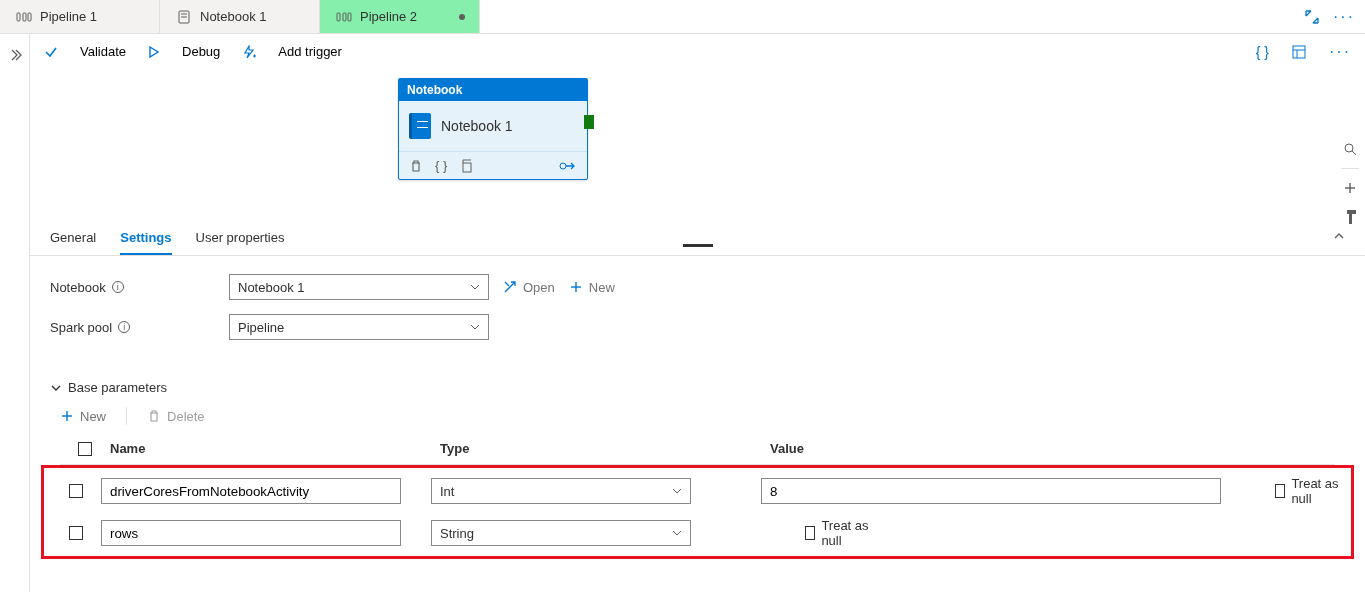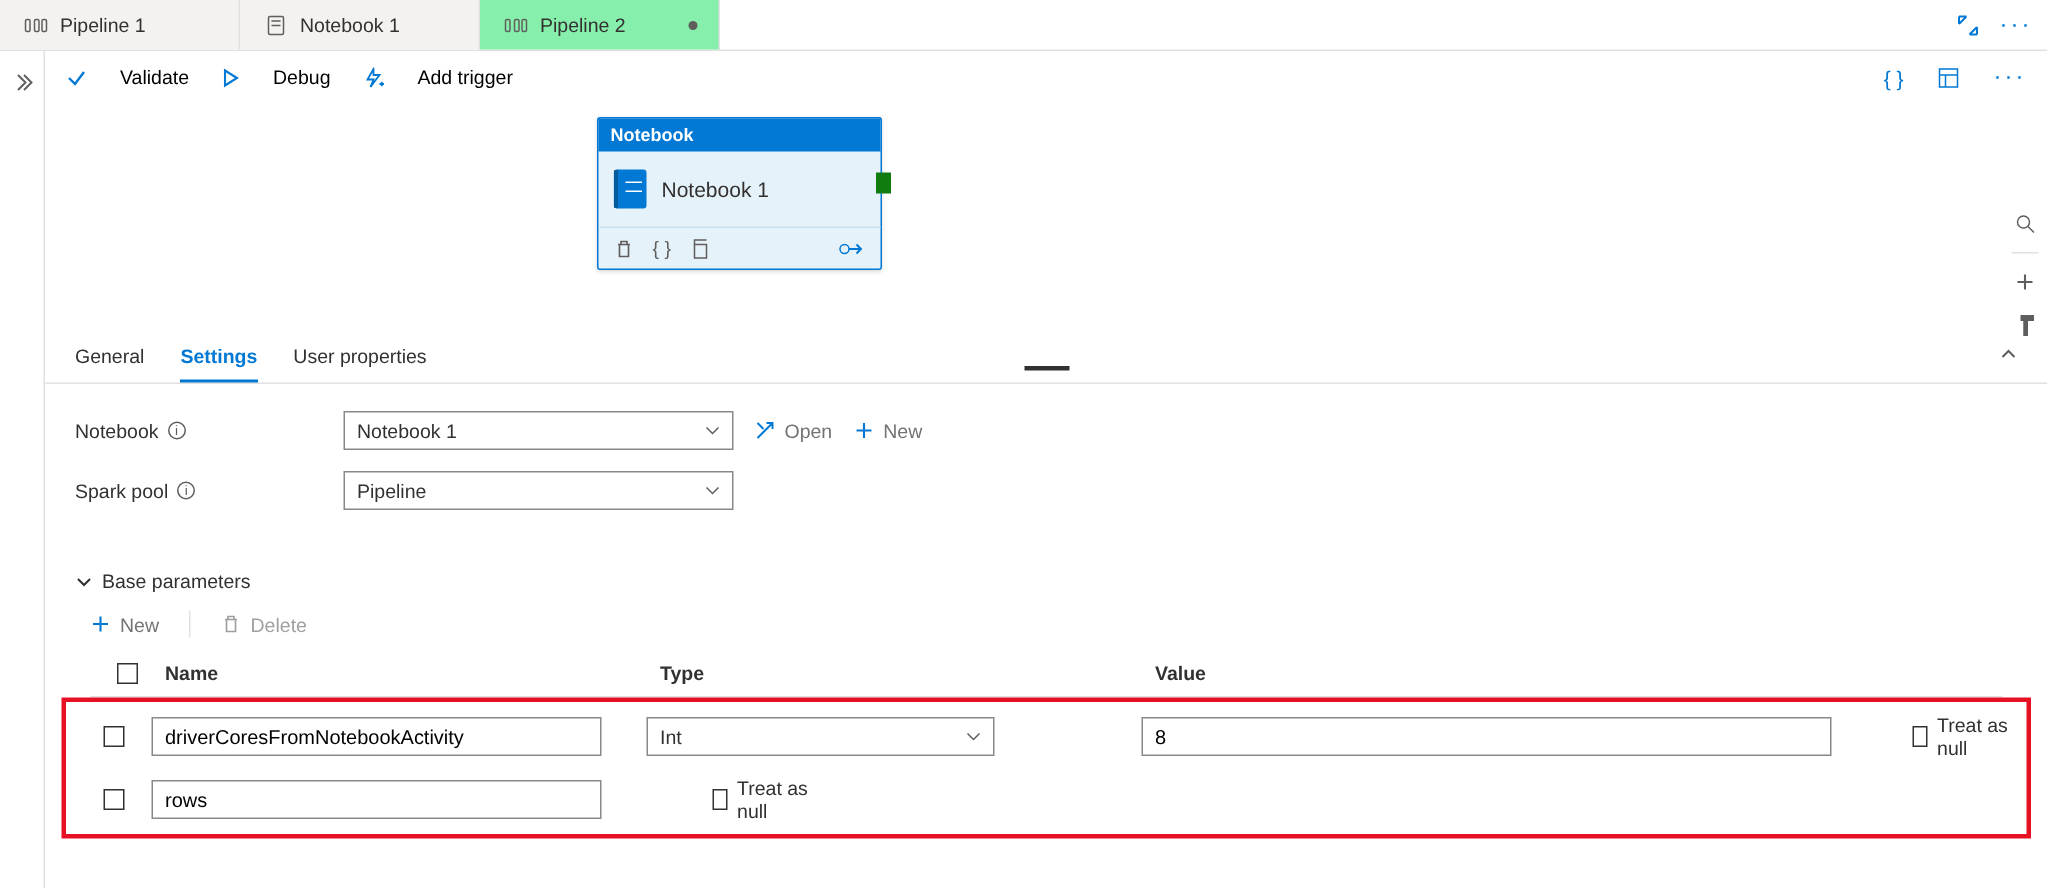--- a/index.html
+++ b/index.html
@@ -67,21 +67,21 @@
   .ptable { padding:0 30px; }
   .thead { display:flex; align-items:center; border-bottom:1px solid #e1e1e1; padding:8px 0; font-weight:600; }
   .col-check { width:50px; display:flex; justify-content:center; }
   .col-name { width:330px; }
   .col-type { width:330px; }
   .col-value { width:470px; }
   .col-null { width:110px; display:flex; align-items:center; gap:6px;padding-left:44px; }
   .trow { display:flex; align-items:center; padding:6px 0; }
   .cbx { width:14px;height:14px;border:1px solid #323130;background:#fff;cursor:pointer; }
   .tinput { height:26px; border:1px solid #8a8886; padding:3px 8px; width:300px; }
-  .tselect { height:26px; border:1px solid #8a8886; padding:3px 8px; width:232px; display:flex;align-items:center;justify-content:space-between;cursor:pointer;background:#fff; }
+  .tselect { height:26px; border:1px solid #8a8886; padding:3px 8px; width:260px; display:flex;align-items:center;justify-content:space-between;cursor:pointer;background:#fff; }
   .tval { height:26px; border:1px solid #8a8886; padding:3px 8px; width:460px; }
   .highlight { border:3px solid #e81123; margin:0 11px; padding:2px 7px; }
   
   
   svg { display:block; }
 </style>
 </head>
 <body>
 
 <div class="tabstrip">
@@ -326,20 +326,28 @@
         <div class="col-null">
             <div class="cbx"></div>
             <span>Treat as null</span>
           </div>
       </div>
       <div class="trow">
         <div class="col-check">
             <div class="cbx"></div>
           </div>
         <div class="col-name"><input class="tinput" value="rows" style=""></div>
+        <div class="col-type">
+            <div class="tselect">
+              <span>String</span>
+              <svg width="10" height="10" viewBox="0 0 10 10">
+                <path d="M1 3 L5 7 L9 3" fill="none" stroke="#605e5c"></path>
+              </svg>
+            </div>
+          </div>
         <div class="col-null">
             <div class="cbx"></div>
             <span>Treat as null</span>
           </div>
       </div>
     </div>
 
   </div>
 </div>
 

